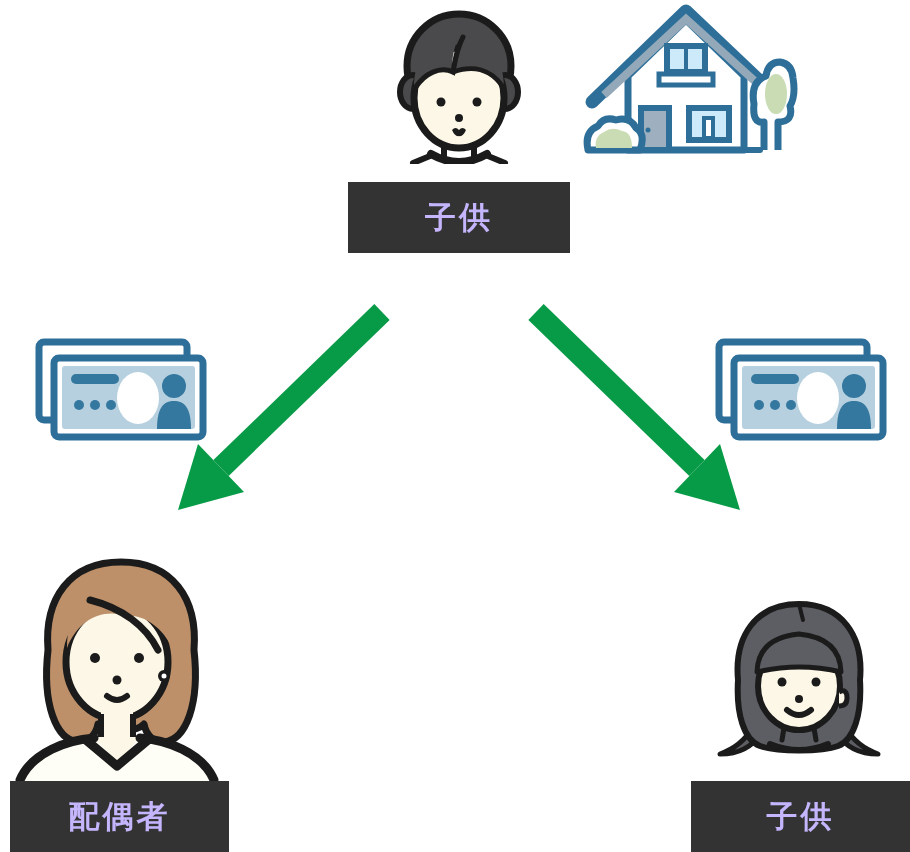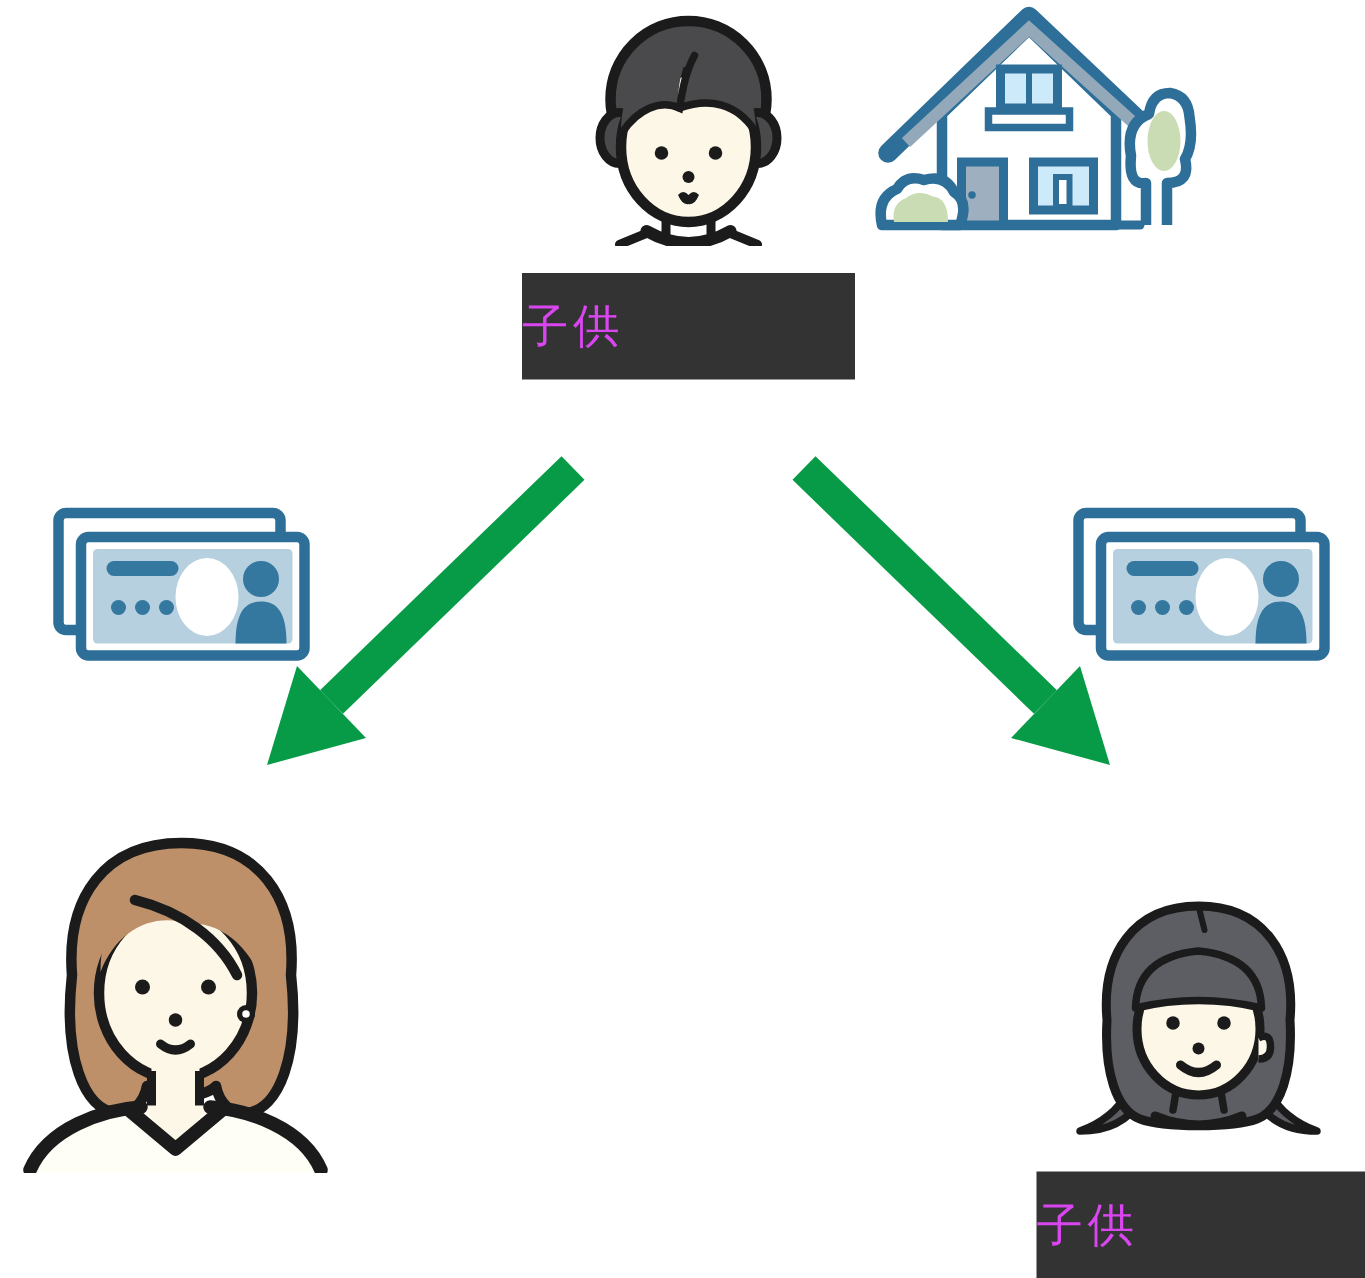--- a/index.html
+++ b/index.html
@@ -2,23 +2,23 @@
 <html><head>
 <meta charset="utf-8">
 <style>
   html,body{margin:0;padding:0;background:#ffffff;}
   body{font-family:"Liberation Sans", sans-serif;}
   #canvas{position:relative;width:910px;height:852px;background:#ffffff;overflow:hidden;}
   .abs{position:absolute;}
   .label-box{
     position:absolute;
     background:#333333;
-    color:#d946ef;
-    display:flex;align-items:center;justify-content:flex-start;
-    font-size:31px;letter-spacing:3px;font-weight:400;
+    color:#c4b5fd;
+    display:flex;align-items:center;justify-content:center;
+    font-size:31px;letter-spacing:3px;font-weight:700;
   }
   svg{display:block;}
 </style>
 </head>
 <body>
 
 <div id="canvas">
 
   <svg class="abs" style="left:393px;top:4px" width="132" height="160" viewBox="0 0 132 160">
     <ellipse cx="66" cy="62" rx="52" ry="52" fill="#4a4a4c" stroke="#1b1b1b" stroke-width="7"></ellipse>
@@ -129,18 +129,21 @@
     <path d="M51,76 Q52,42 93,38 Q134,42 135,76 Q93,66 51,76 Z" fill="#5c5e63" stroke="#1b1b1b" stroke-width="5" stroke-linejoin="round"></path>
     <circle cx="76" cy="86" r="4.5" fill="#1b1b1b"></circle>
     <circle cx="110" cy="86" r="4.5" fill="#1b1b1b"></circle>
     <circle cx="93" cy="103" r="4" fill="#1b1b1b"></circle>
     <path d="M81,114 Q93,124 105,114" stroke="#1b1b1b" stroke-width="6" fill="none" stroke-linecap="round"></path>
     <path d="M78,132 L76,144" stroke="#1b1b1b" stroke-width="5" stroke-linecap="round"></path>
     <path d="M108,132 L110,144" stroke="#1b1b1b" stroke-width="5" stroke-linecap="round"></path>
     <path d="M64,148 Q93,160 122,148" stroke="#1b1b1b" stroke-width="6" fill="none" stroke-linecap="round"></path>
   </svg>
 
+  <div class="label-box" style="left:10px;top:781px;width:219px;height:71px">
+    <span>配偶者</span>
+  </div>
 
   <div class="label-box" style="left:691px;top:781px;width:219px;height:71px">
     <span>子供</span>
   </div>
 
 </div>
 
 </body></html>

